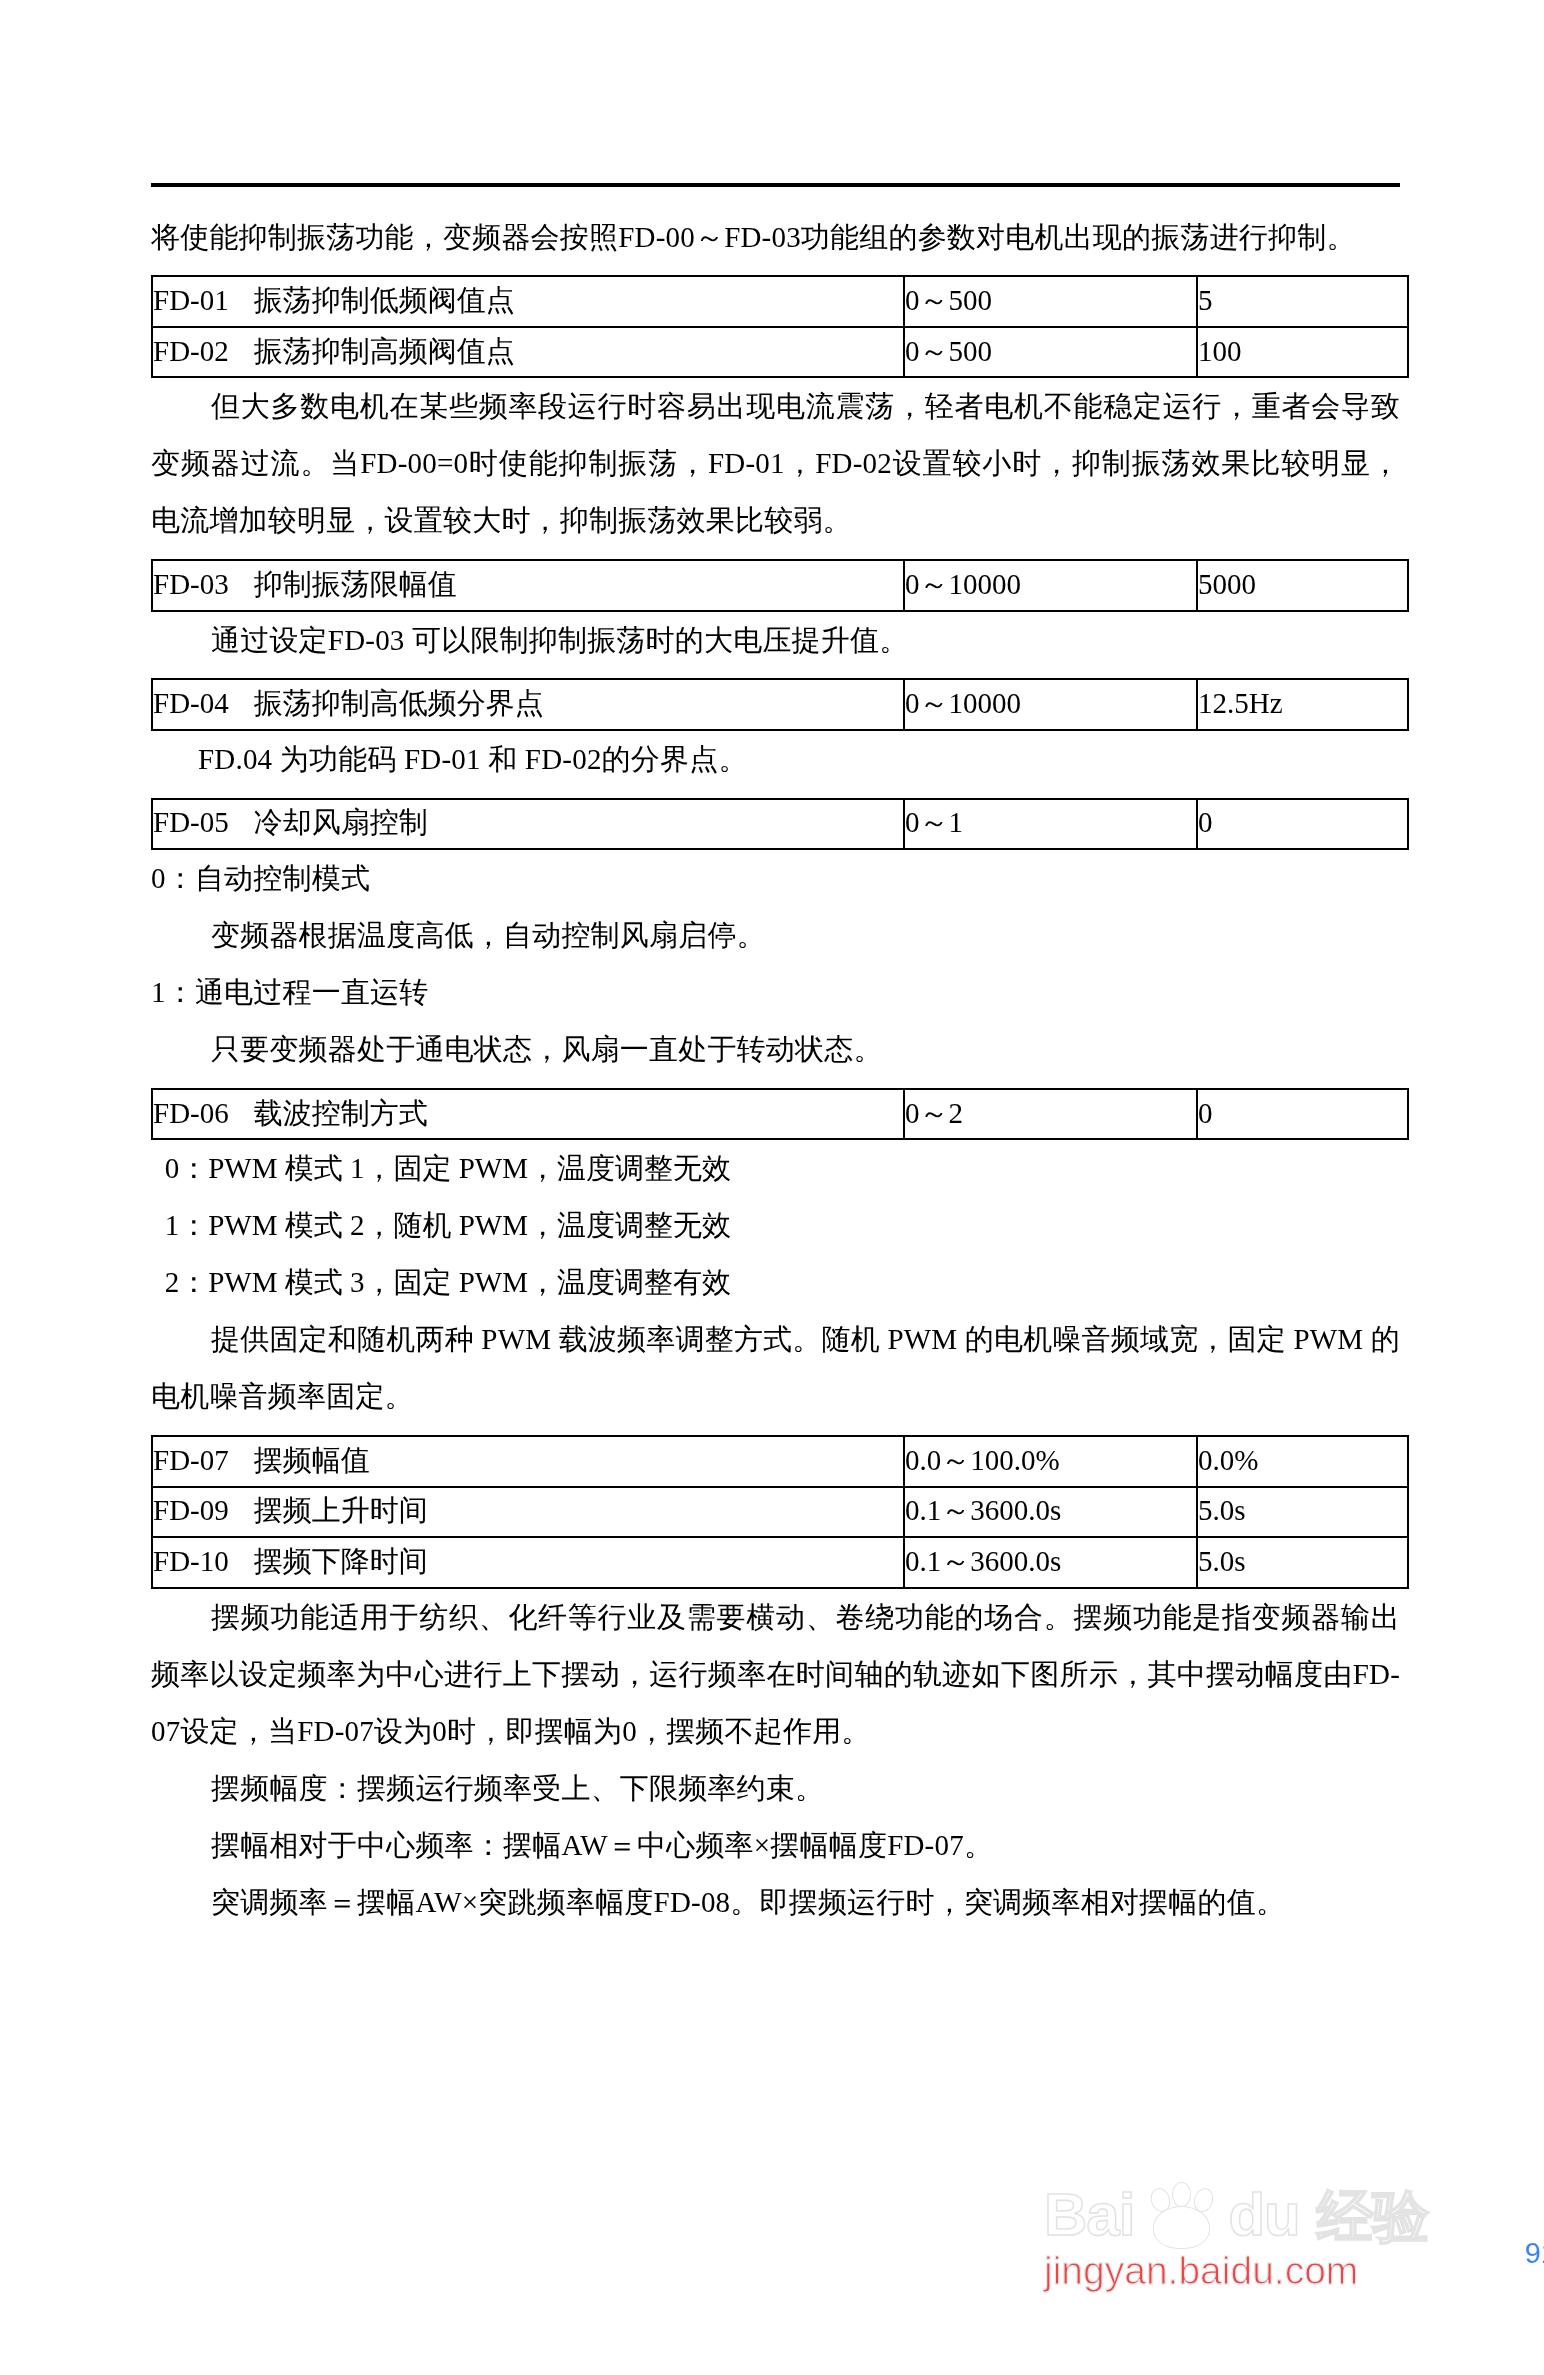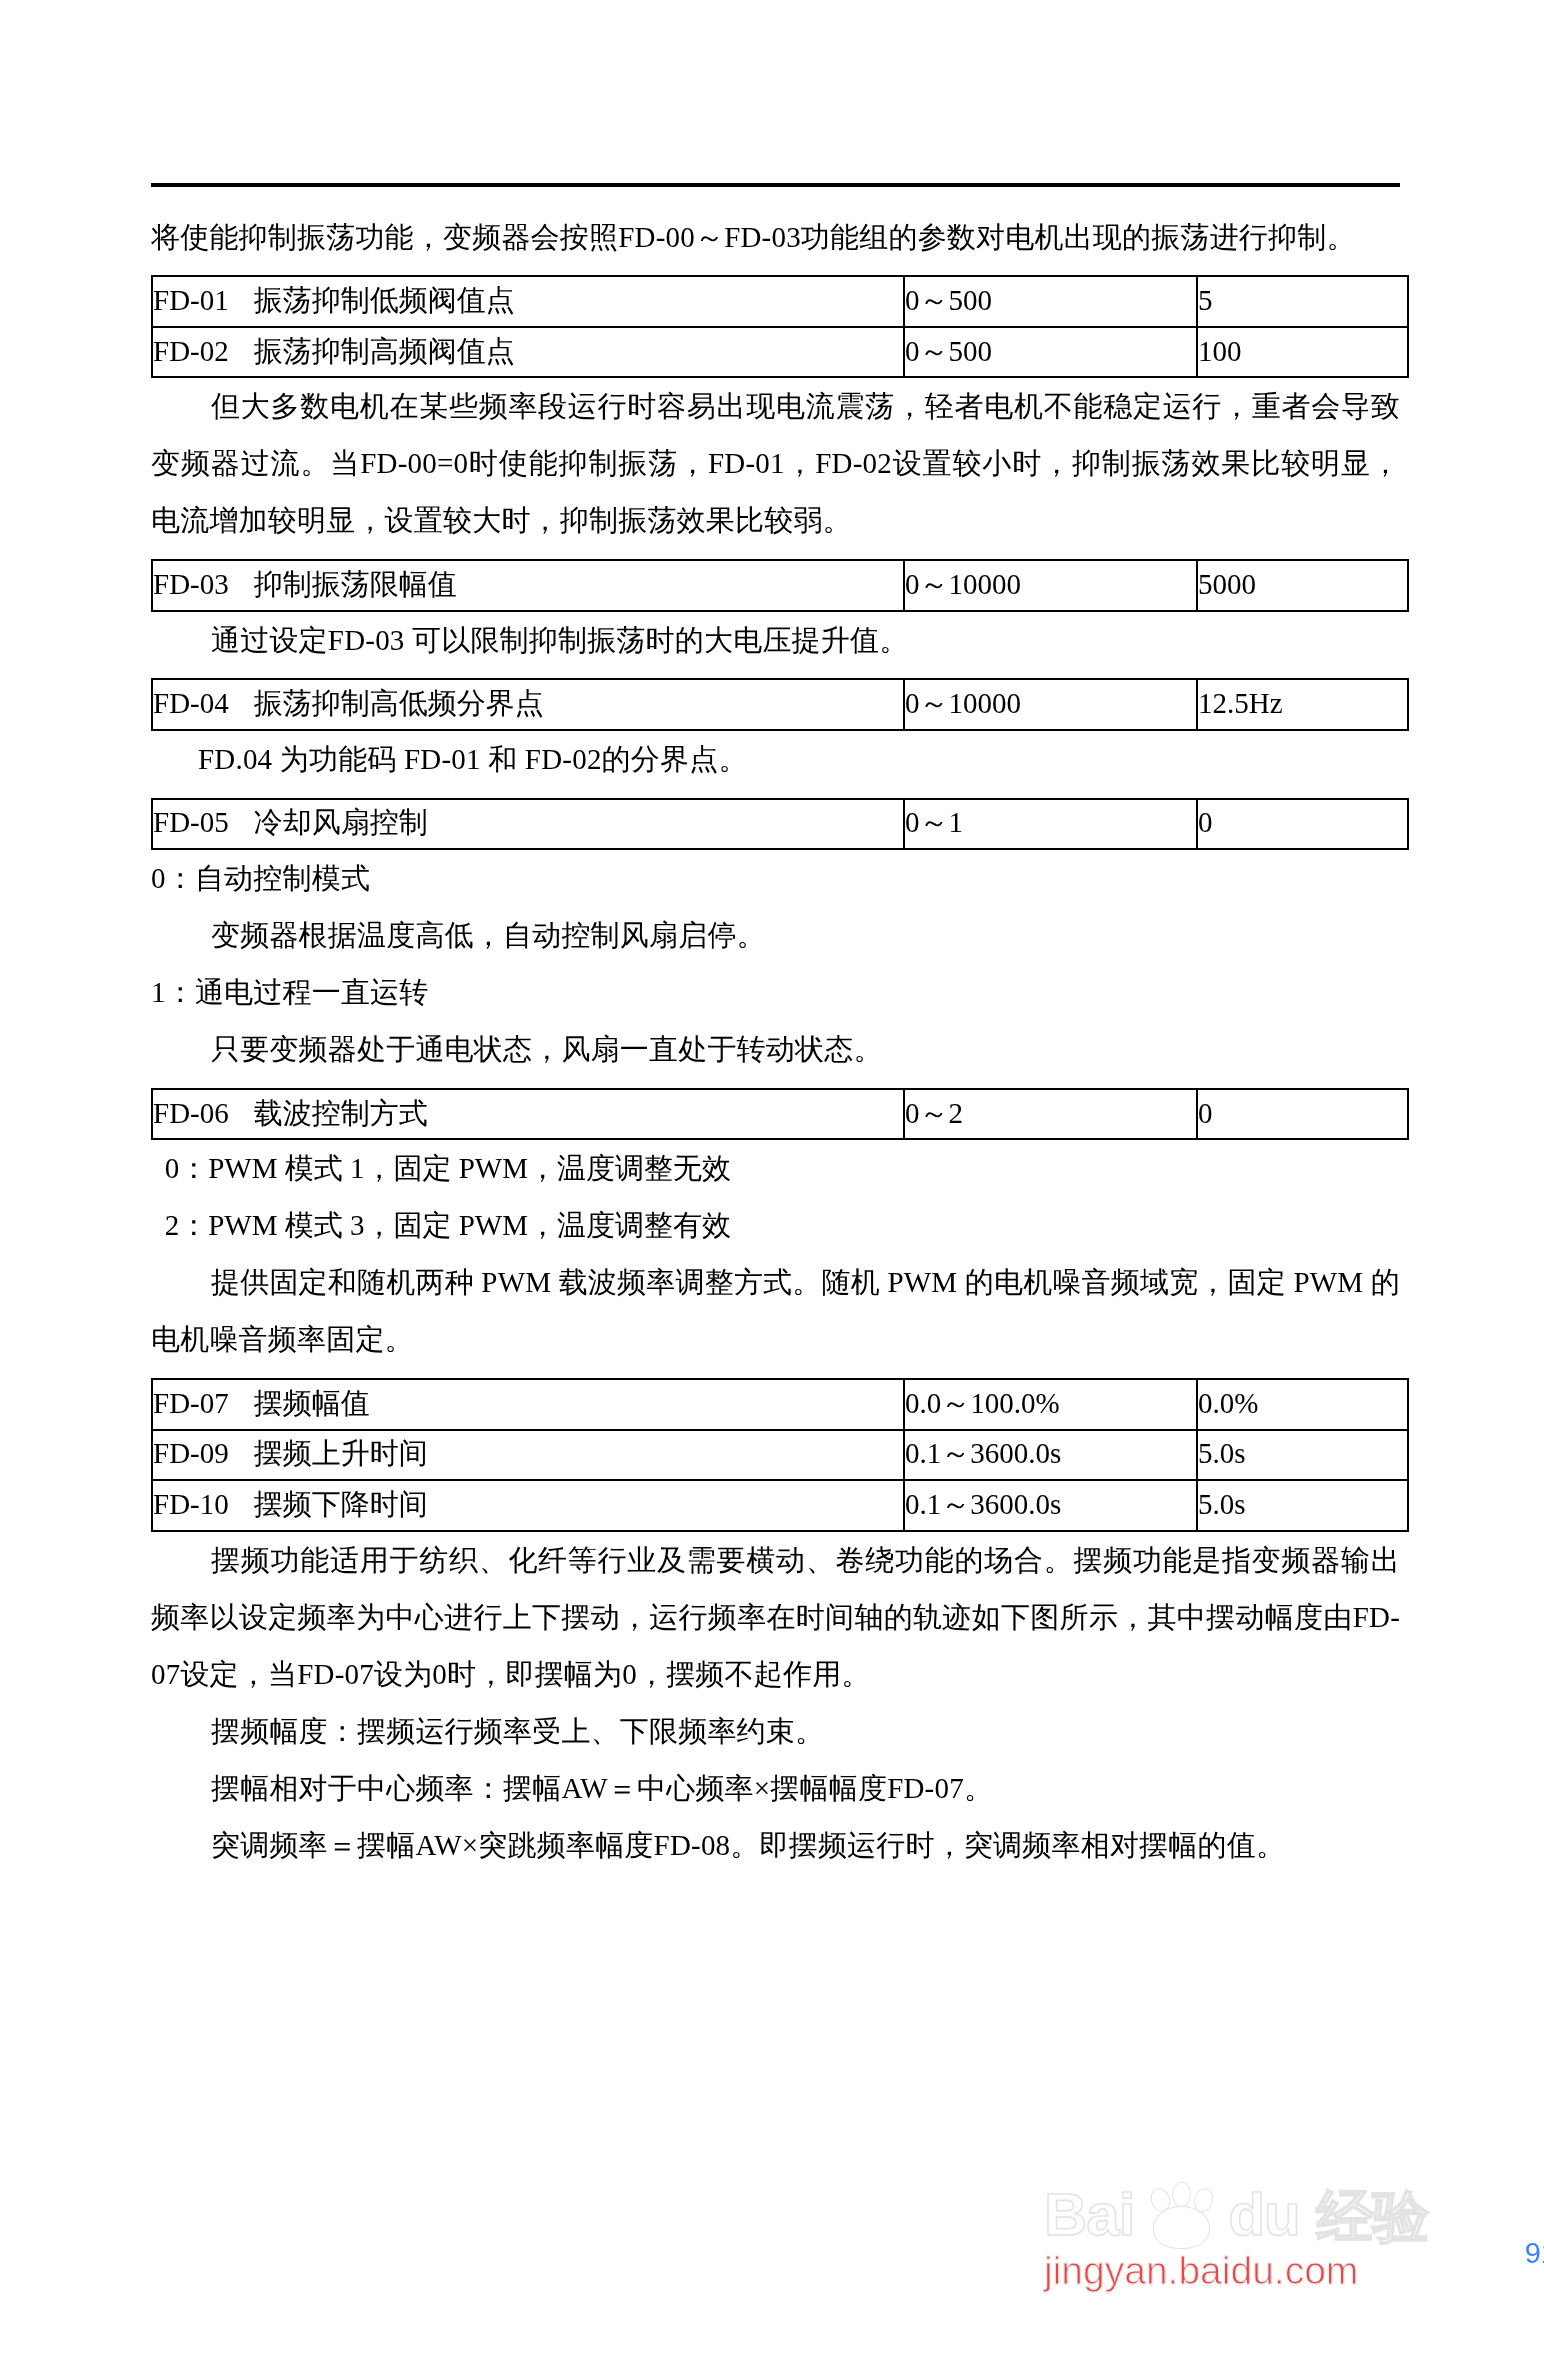--- a/index.html
+++ b/index.html
@@ -230,20 +230,21 @@
       <tbody>
         <tr>
           <td class="c-name"><span class="code">FD-06</span><span class="nm-gap"></span><span>载波控制方式</span></td>
           <td class="c-range">0～2</td>
           <td class="c-default">0</td>
         </tr>
       </tbody>
     </table>
 
     <p class="opt-line pad1">0：PWM 模式 1，固定 PWM，温度调整无效</p>
+    <p class="opt-line pad1">1：PWM 模式 2，随机 PWM，温度调整无效</p>
     <p class="opt-line pad1">2：PWM 模式 3，固定 PWM，温度调整有效</p>
 
     <p class="para indent">提供固定和随机两种 PWM 载波频率调整方式。随机 PWM 的电机噪音频域宽，固定 PWM 的电机噪音频率固定。</p>
 
     <div class="spacer-sm"></div>
 
     <table class="ptable">
       <tbody>
         <tr>
           <td class="c-name"><span class="code">FD-07</span><span class="nm-gap"></span><span>摆频幅值</span></td>

